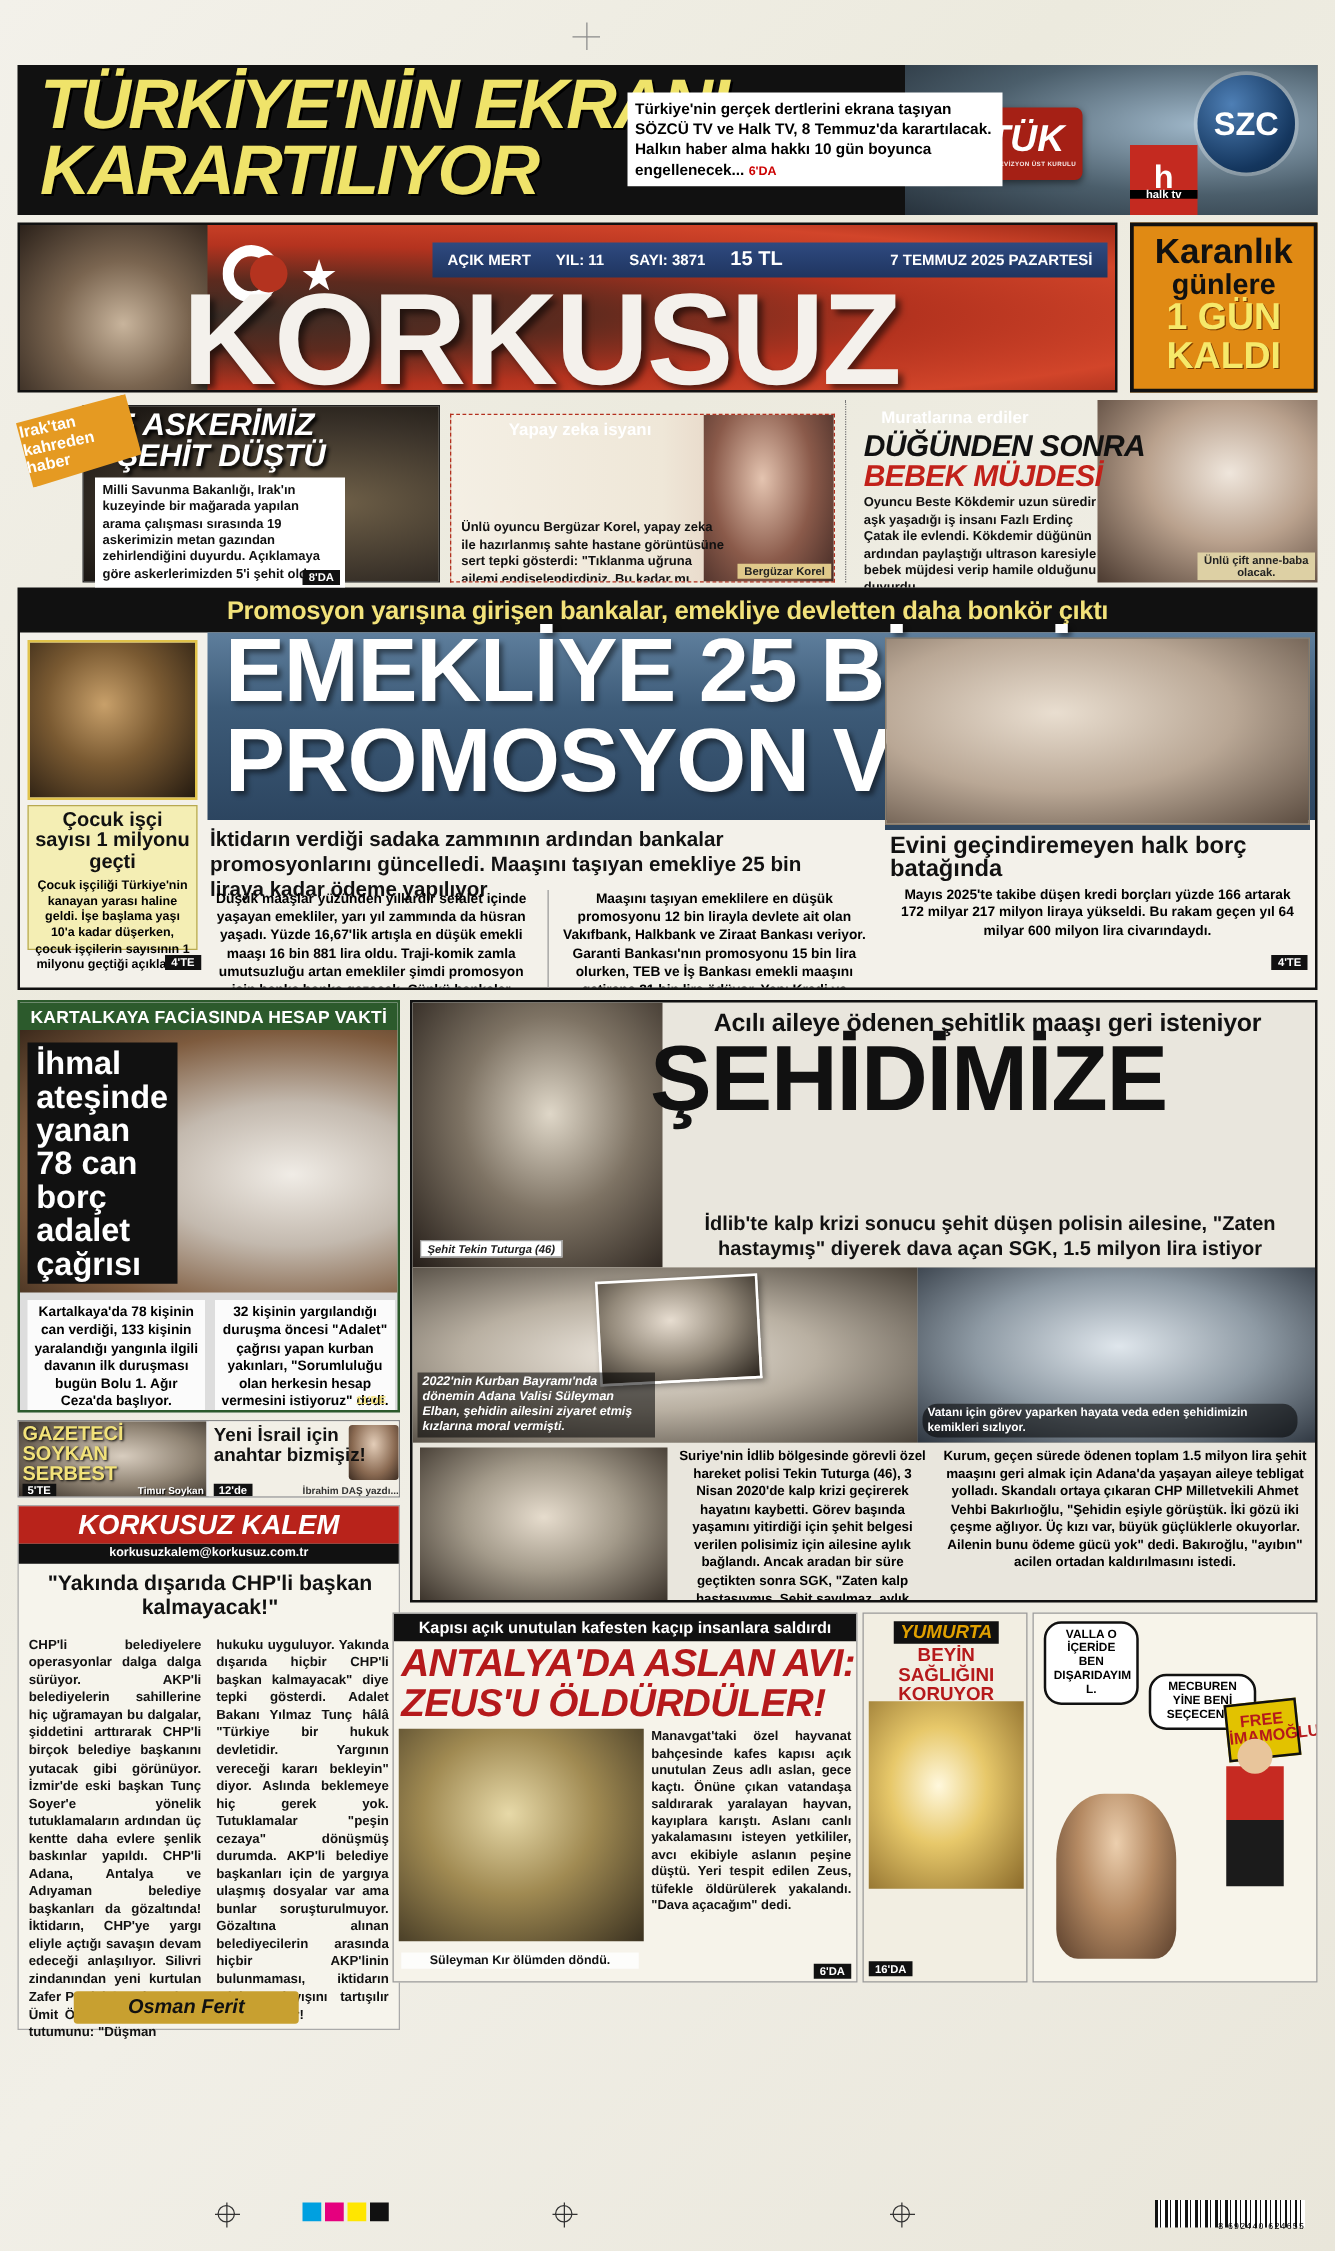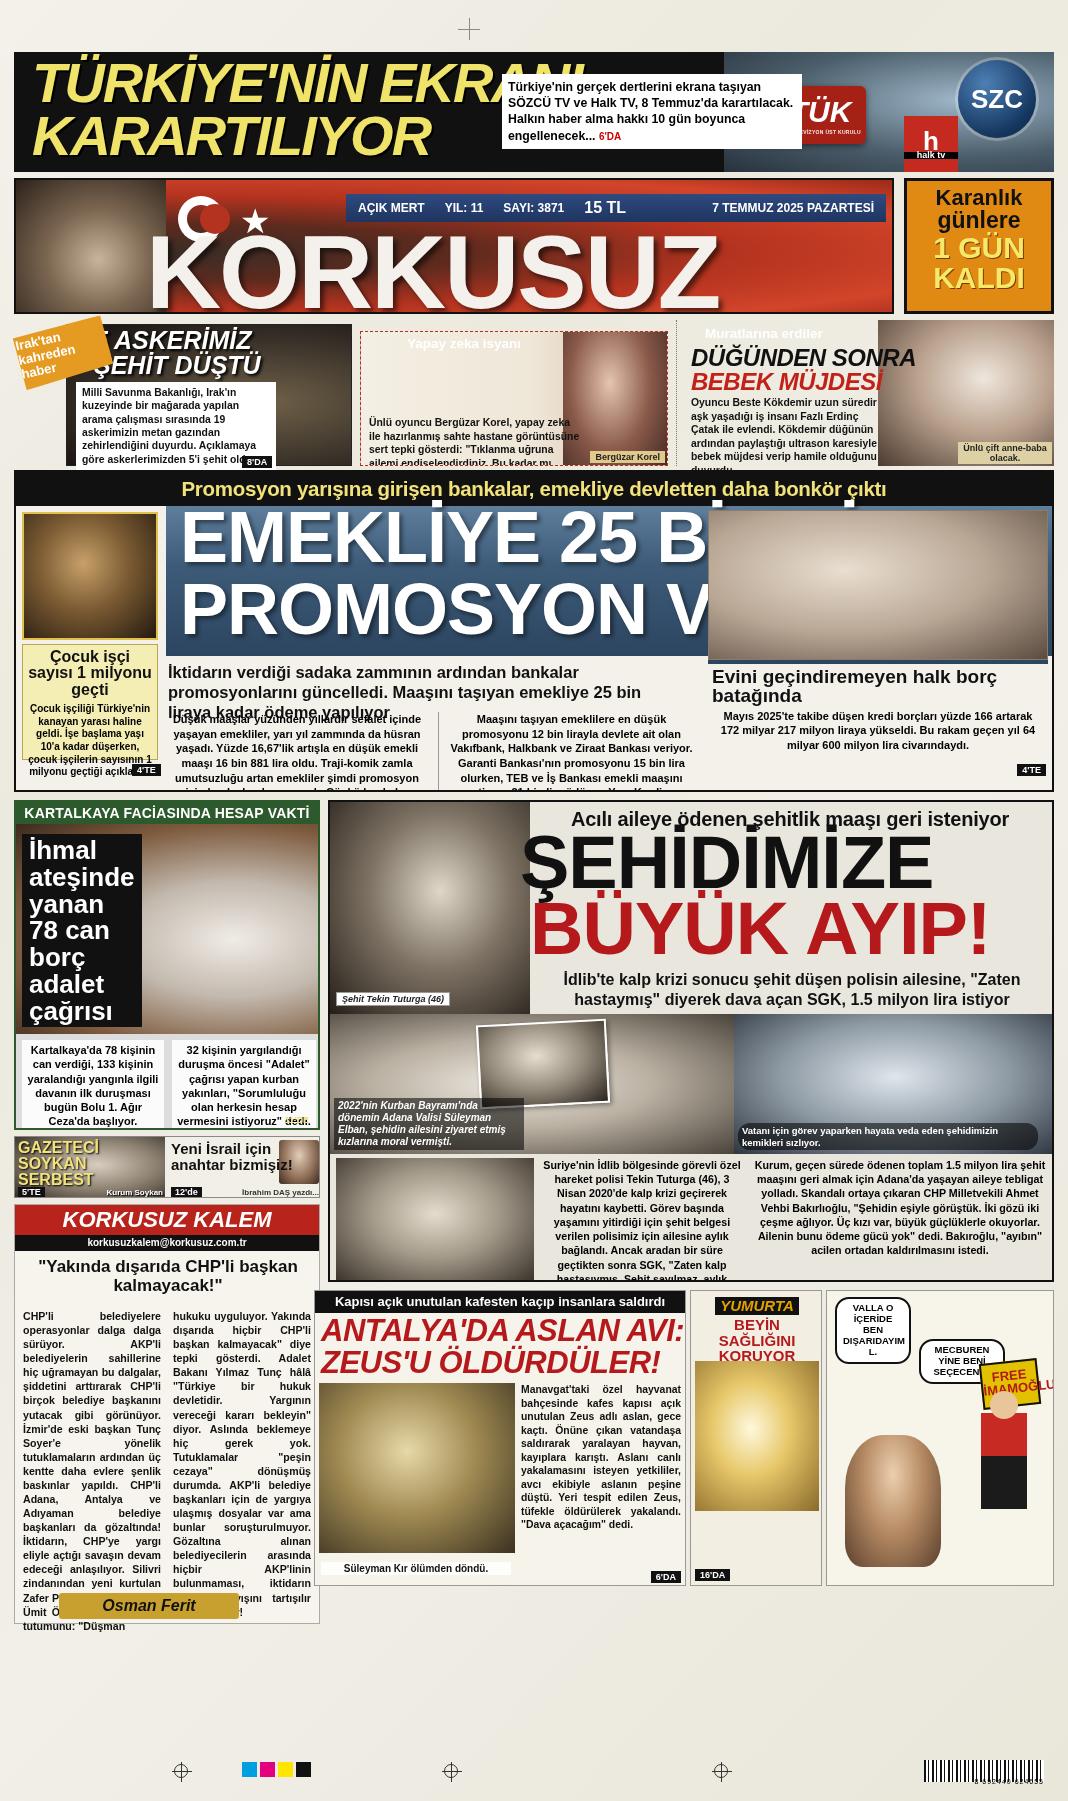--- a/index.html
+++ b/index.html
@@ -112,21 +112,21 @@
     display:flex; align-items:center; gap:20px; padding:0 12px;
   }
   .mast-bar .big{font-size:16px;}
   .mast-bar .spacer{flex:1;}
   .mast-right {
     position:absolute; right:0; top:0; width:150px; height:136px;
     background:#e08a14; border:3px solid #111;
     color:#111; text-align:center; padding-top:6px;
     font-weight:900; line-height:1.02;
   }
-  .mast-right .l1{font-size:22px;}
+  .mast-right .l1{font-size:28px;}
   .mast-right .l2{font-size:23px;}
   .mast-right .l3{font-size:30px;color:#f6e96a;text-shadow:1px 1px 0 #7a3b00;}
   .mast-right .l4{font-size:30px;color:#f6e96a;text-shadow:1px 1px 0 #7a3b00;}
 
   
   .strip { position:absolute; left:14px; top:320px; width:1040px; height:146px; }
   .strip-col { position:absolute; top:0; height:146px; }
   .sc1{ left:14px; width:324px; }
   .sc2{ left:346px; width:308px; }
   .sc3{ left:662px; width:378px; }
@@ -597,21 +597,21 @@
     </div>
 
     <div class="gzbox">
       <div class="gz-l">
         <div class="t">
           <div>GAZETECİ</div>
           <div>SOYKAN</div>
           <div>SERBEST</div>
         </div>
         <div class="pg">5'TE</div>
-        <div class="cp">Kurum Soykan</div>
+        <div class="cp">Timur Soykan</div>
       </div>
       <div class="gz-r">
         <div class="av"></div>
         <div class="t">
           <div>Yeni İsrail için</div>
           <div>anahtar bizmişiz!</div>
         </div>
         <div class="pg">12'de</div>
         <div class="cp">İbrahim DAŞ yazdı...</div>
       </div>
@@ -641,21 +641,20 @@
 AKP'li belediye başkanları için de yargıya ulaşmış dosyalar var ama bunlar soruşturulmuyor.
 
 Gözaltına alınan belediyecilerin arasında hiçbir AKP'linin bulunmaması, iktidarın adalet anlayışını tartışılır hale getiriyor!</div>
       <div class="kalem-sign">Osman Ferit</div>
     </div>
 
     <div class="sehit">
       <div class="sehit-photo"></div>
       <div class="sehit-kicker">Acılı aileye ödenen şehitlik maaşı geri isteniyor</div>
       <div class="sehit-h1">ŞEHİDİMİZE</div>
-      <div class="sehit-h2">BÜYÜK AYIP!</div>
       <div class="sehit-deck">İdlib'te kalp krizi sonucu şehit düşen polisin ailesine, "Zaten hastaymış" diyerek dava açan SGK, 1.5 milyon lira istiyor</div>
       <div class="cap" style="left:6px;top:190px;background:#fff;border:1px solid #999;font-style:italic;">Şehit Tekin Tuturga (46)</div>
       <div class="sehit-gal">
         <div class="gal-a">
           <div class="gal-inset"></div>
           <div class="ital-cap">2022'nin Kurban Bayramı'nda dönemin Adana Valisi Süleyman Elban, şehidin ailesini ziyaret etmiş kızlarına moral vermişti.</div>
         </div>
         <div class="gal-b">
           <div class="ital-cap" style="left:4px;bottom:4px;width:300px;font-style:normal;font-size:9.5px;border-radius:12px;">Vatanı için görev yaparken hayata veda eden şehidimizin kemikleri sızlıyor.</div>
         </div>

